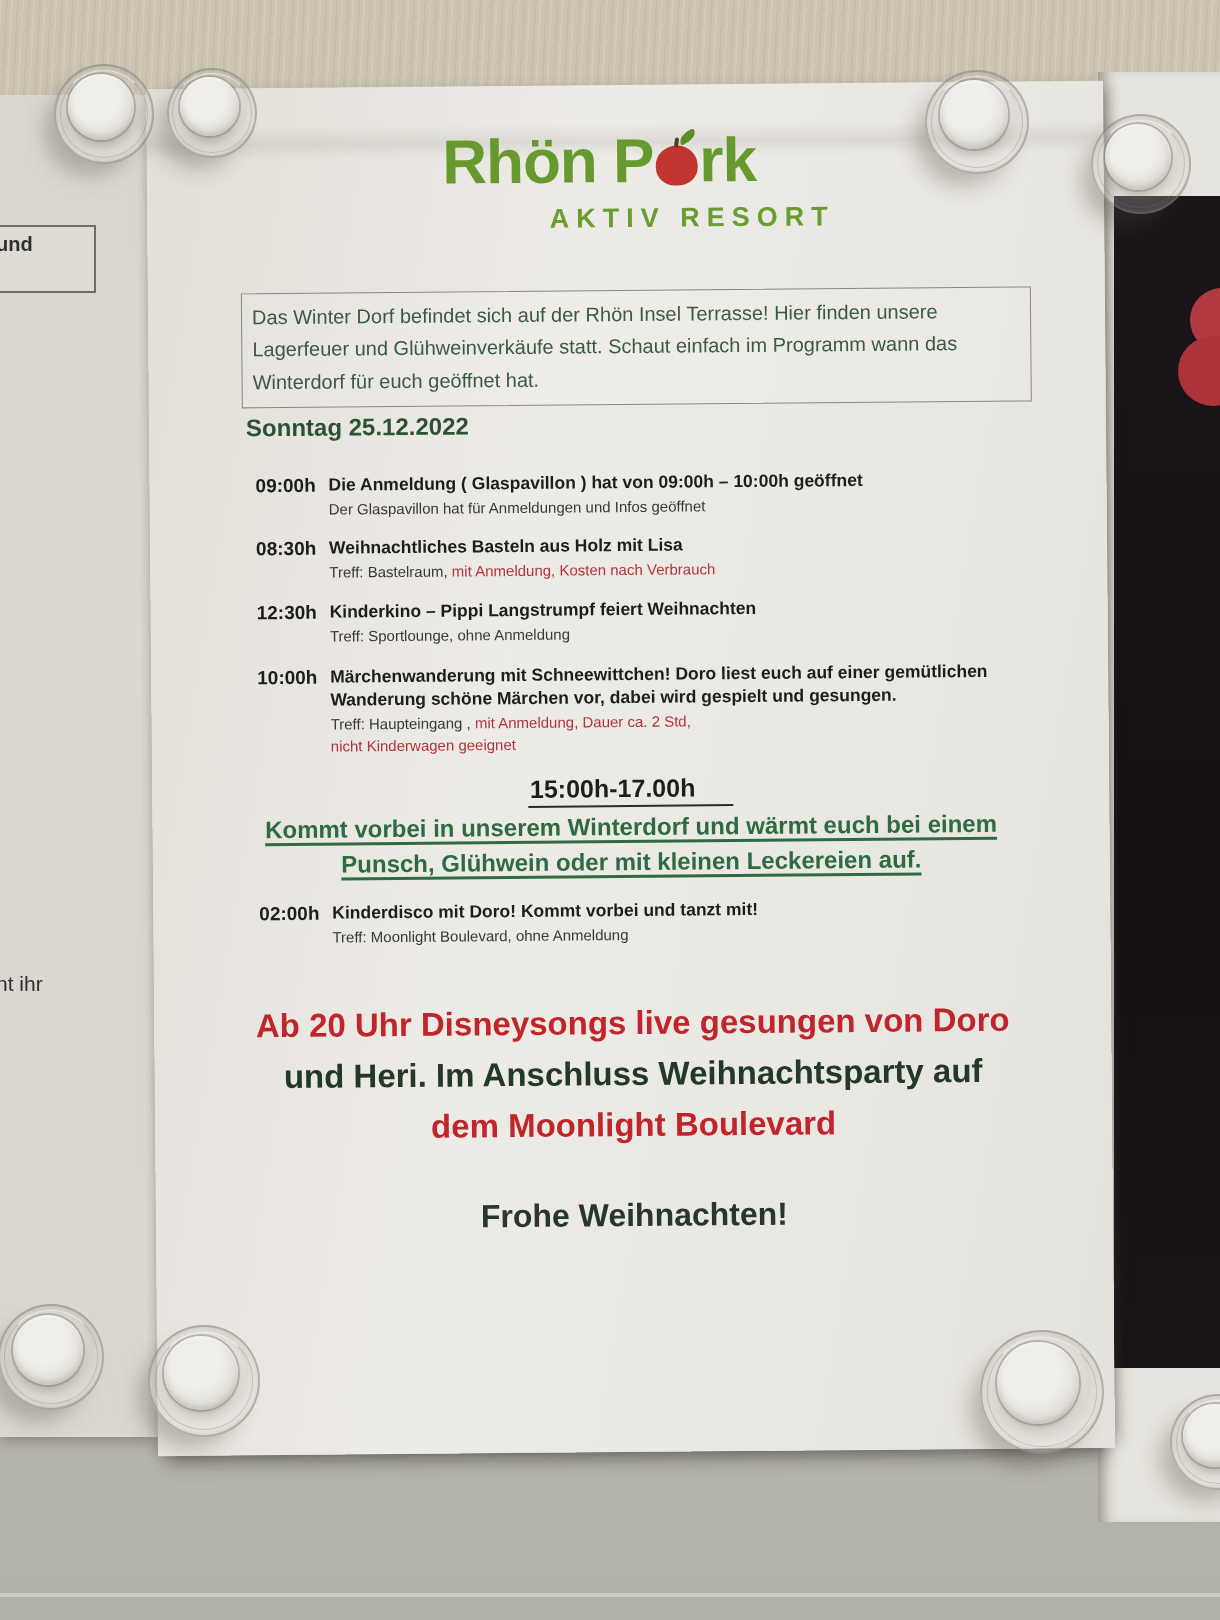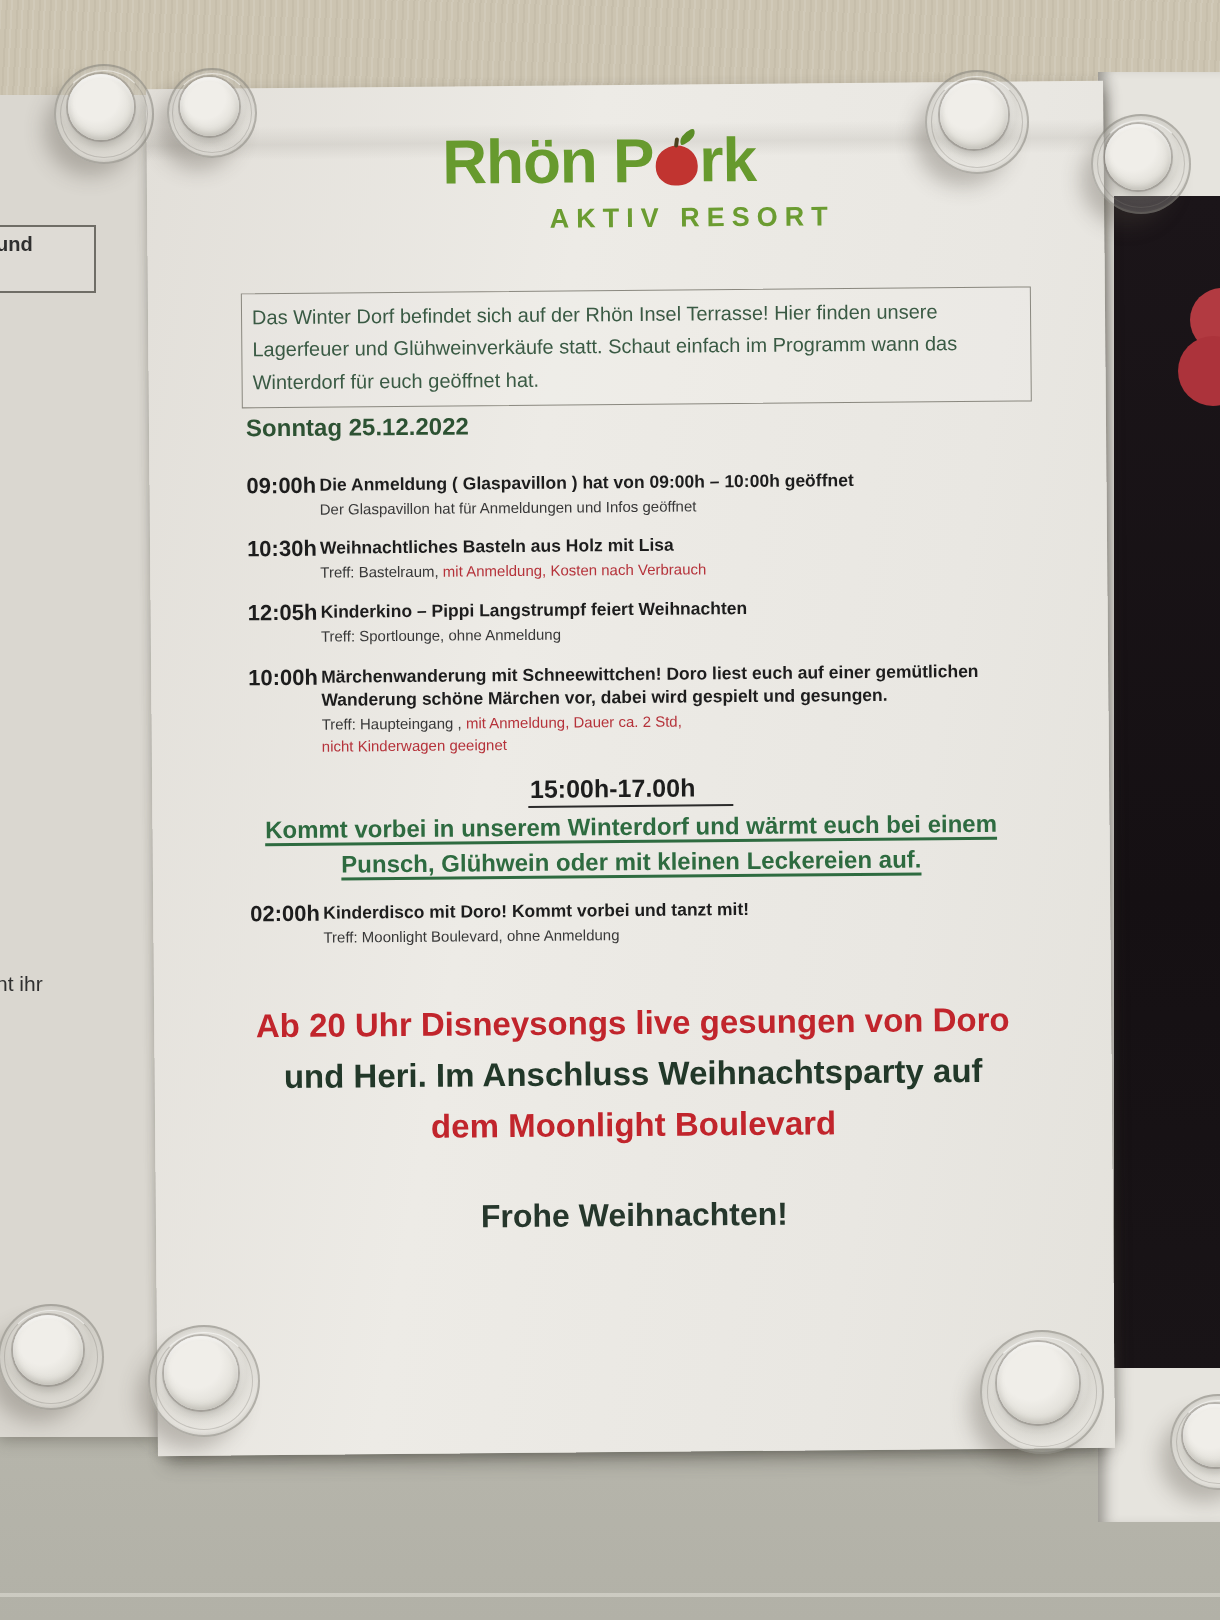--- a/index.html
+++ b/index.html
@@ -58,21 +58,21 @@
     font-size:27px;font-weight:bold;letter-spacing:7px;color:#6b9c31;}
 
   
   .intro-box{position:absolute;left:93px;top:205px;width:768px;
     border:1.5px solid #8a887f;padding:7px 10px 9px 10px;
     font-size:20px;line-height:1.62;color:#3a5a44;background:rgba(255,255,255,.10);}
 
   
   .sched-heading{position:absolute;left:97px;top:326px;font-size:24px;font-weight:bold;color:#2d5233;}
   .event{position:absolute;left:97px;right:16px;display:flex;align-items:flex-start;}
-  .ev-time{flex:0 0 73px;font-size:22px;font-weight:bold;color:#1d1d1d;line-height:23px;}
+  .ev-time{flex:0 0 73px;font-size:19px;font-weight:bold;color:#1d1d1d;line-height:23px;margin-left:9px;}
   .ev-body{flex:1 1 auto;max-width:726px;}
   .ev-title{font-size:17.5px;font-weight:bold;color:#1d1d1d;line-height:23px;}
   .ev-detail{font-size:15px;color:#383838;line-height:19px;margin-top:3px;}
   .red{color:#b5323a;}
 
   .ev1{top:386px;} .ev2{top:449px;} .ev3{top:513px;} .ev4{top:578px;} .ev5{top:814px;}
 
   
   .banner-time{position:absolute;left:0;top:689px;width:100%;text-align:center;}
   .banner-time span{font-size:25px;font-weight:bold;color:#1d1d1d;
@@ -136,29 +136,29 @@
 
     <div class="event ev1">
       <div class="ev-time">09:00h</div>
       <div class="ev-body">
         <div class="ev-title">Die Anmeldung ( Glaspavillon ) hat von 09:00h – 10:00h geöffnet</div>
         <div class="ev-detail"><span>Der Glaspavillon hat für Anmeldungen und Infos geöffnet</span><span class="red"></span></div>
       </div>
     </div>
 
     <div class="event ev2">
-      <div class="ev-time">10:30h</div>
+      <div class="ev-time">08:30h</div>
       <div class="ev-body">
         <div class="ev-title">Weihnachtliches Basteln aus Holz mit Lisa</div>
         <div class="ev-detail"><span>Treff: Bastelraum, </span><span class="red">mit Anmeldung, Kosten nach Verbrauch</span></div>
       </div>
     </div>
 
     <div class="event ev3">
-      <div class="ev-time">12:05h</div>
+      <div class="ev-time">12:30h</div>
       <div class="ev-body">
         <div class="ev-title">Kinderkino – Pippi Langstrumpf feiert Weihnachten</div>
         <div class="ev-detail"><span>Treff: Sportlounge, ohne Anmeldung</span><span class="red"></span></div>
       </div>
     </div>
 
     <div class="event ev4">
       <div class="ev-time">10:00h</div>
       <div class="ev-body">
         <div class="ev-title">Märchenwanderung mit Schneewittchen! Doro liest euch auf einer gemütlichen Wanderung schöne Märchen vor, dabei wird gespielt und gesungen.</div>

